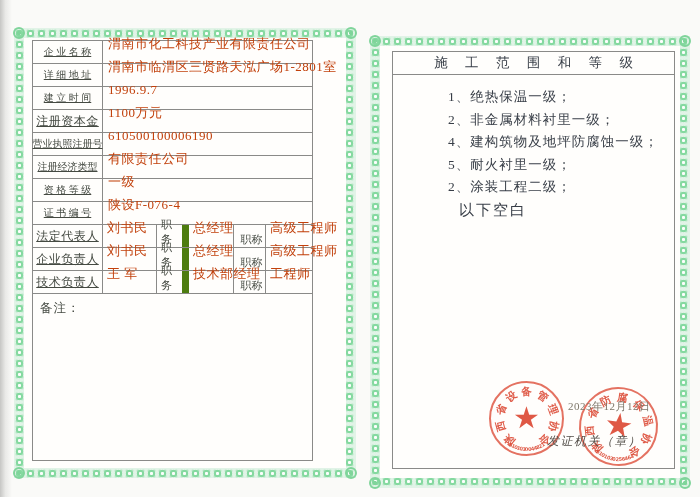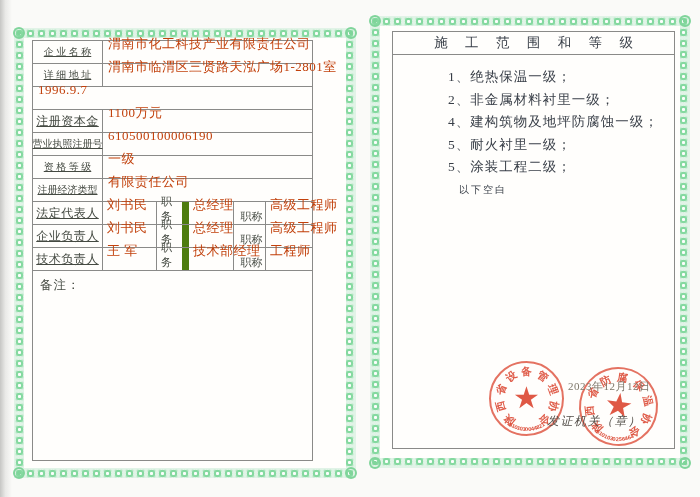--- a/index.html
+++ b/index.html
@@ -17,21 +17,21 @@
     background-color:rgba(160,226,186,0.28);
     background-image:
       radial-gradient(circle at 5.5px 5.5px, rgba(255,255,255,0.95) 0 1.3px, #85d9a0 1.8px 3.4px, rgba(133,217,160,0) 4.1px),
       radial-gradient(circle at 2.75px 2.75px, rgba(133,217,160,0.55) 0 1px, rgba(133,217,160,0) 1.6px);
     background-size:11px 11px,5.5px 5.5px;
   }
   .page::after{ 
     content:"";position:absolute;inset:10px;background:#fffefc;
   }
   .page-left{left:14px;top:28px;width:342px;height:450px;}
-  .page-right{left:370px;top:16px;width:320px;height:452px;}
+  .page-right{left:370px;top:36px;width:320px;height:452px;}
   .inner{position:absolute;inset:11px;z-index:2;}
   .corner{position:absolute;width:12px;height:12px;box-sizing:border-box;z-index:3;
     border:2px solid #7fd49a;border-radius:50%;
     background:radial-gradient(circle,#7fd49a 0 1.8px,rgba(255,255,255,0) 2.4px);}
   .corner.tl{left:-1px;top:-1px}.corner.tr{right:-1px;top:-1px}
   .corner.bl{left:-1px;bottom:-1px}.corner.br{right:-1px;bottom:-1px}
   
   .info-table{position:absolute;left:7px;top:1px;width:281px;height:421px;
     border:1px solid #8a8a88;box-sizing:border-box;background:#fffefc;
     display:flex;flex-direction:column;}
@@ -55,21 +55,21 @@
     font-size:11px;color:#454a42;padding:0 0 3px 0;}
   .remark{flex:1;padding:6px 0 0 7px;font-size:12.5px;color:#454a42;letter-spacing:1px;}
   
   .scope-box{position:absolute;left:11px;top:4px;width:283px;height:418px;
     border:1px solid #8a8a88;box-sizing:border-box;background:#fffefc;}
   .scope-title{height:23px;border-bottom:1px solid #8a8a88;box-sizing:border-box;
     display:flex;align-items:center;justify-content:center;
     font-size:13.5px;color:#383e47;letter-spacing:7px;padding-left:7px;}
   .scope-items{margin-top:11px;padding-left:55px;}
   .scope-item{font-size:13.5px;line-height:22.5px;color:#383e47;letter-spacing:1px;white-space:nowrap;}
-  .below-blank{font-size:10px;line-height:22.5px;color:#383e47;letter-spacing:2px;padding-left:66px;}
+  .below-blank{font-size:15px;line-height:22.5px;color:#383e47;letter-spacing:2px;padding-left:66px;}
   .validity{position:absolute;left:35px;top:296px;font-size:13.5px;color:#383e47;letter-spacing:0.5px;}
   .issue-date{position:absolute;left:187px;top:352px;font-size:11px;color:#7e776a;
     letter-spacing:0.5px;z-index:6;white-space:nowrap;}
   .issuer{position:absolute;left:166px;top:386px;font-size:12px;color:#55504a;
     letter-spacing:1.5px;z-index:6;white-space:nowrap;font-style:italic;}
   
   .seal{position:absolute;border-radius:50%;box-sizing:border-box;z-index:5;
     border:2.5px solid rgba(220,74,54,0.78);mix-blend-mode:multiply;}
   .seal-star{position:absolute;left:50%;top:50%;transform:translate(-50%,-55%);
     color:rgba(220,74,54,0.92);font-family:"DejaVu Sans",sans-serif;}
@@ -100,37 +100,42 @@
 
     <div class="irow">
           <div class="cell-label small">企 业 名 称</div>
           <div class="cell-value"><span class="v">渭南市化工科技产业有限责任公司</span></div>
         </div>
         <div class="irow">
           <div class="cell-label small">详 细 地 址</div>
           <div class="cell-value"><span class="v">渭南市临渭区三贤路天泓广场1-2801室</span></div>
         </div>
         <div class="irow">
+          <div class="cell-label small">建 立 时 间</div>
           <div class="cell-value"><span class="v">1996.9.7</span></div>
         </div>
         <div class="irow">
           <div class="cell-label">注册资本金</div>
           <div class="cell-value"><span class="v">1100万元</span></div>
         </div>
         <div class="irow">
           <div class="cell-label small">营业执照注册号</div>
           <div class="cell-value"><span class="v">610500100006190</span></div>
         </div>
         <div class="irow">
+          <div class="cell-label small">注册经济类型</div>
+          <div class="cell-value"><span class="v">有限责任公司</span></div>
+        </div>
+        <div class="irow">
           <div class="cell-label small">资 格 等 级</div>
           <div class="cell-value"><span class="v">一级</span></div>
         </div>
         <div class="irow">
-          <div class="cell-label small">注册经济类型</div>
-          <div class="cell-value"><span class="v">有限责任公司</span></div>
+          <div class="cell-label small">证 书 编 号</div>
+          <div class="cell-value"><span class="v">陕设F-076-4</span></div>
         </div>
         <div class="prow">
           <div class="cell-label">法定代表人</div>
           <div class="pcell pc-name"><span class="v">刘书民</span></div>
           <div class="pcell pc-dlab">
             <div class="sub-label">职务</div>
           </div>
           <div class="pcell pc-duty"><span class="v">总经理</span></div>
           <div class="pcell pc-tlab">
             <div class="sub-label">职称</div>
@@ -172,21 +177,21 @@
   <div class="corner bl"></div>
   <div class="corner br"></div>
   <div class="inner">
     <div class="scope-box">
       <div class="scope-title">施 工 范 围 和 等 级</div>
       <div class="scope-items" id="scope-items">
           <div class="scope-item">1、绝热保温一级；</div>
           <div class="scope-item">2、非金属材料衬里一级；</div>
           <div class="scope-item">4、建构筑物及地坪防腐蚀一级；</div>
           <div class="scope-item">5、耐火衬里一级；</div>
-          <div class="scope-item">5、涂装工程二级；</div>
+          <div class="scope-item">2、涂装工程二级；</div>
         </div>
       <div class="below-blank">以下空白</div>
     </div>
     <div id="seals">
         <div class="seal seal1">
           <span class="seal-star">★</span>
           <span class="arc-ch" style="transform: rotate(-140deg) translateY(-27px);">陕</span>
           <span class="arc-ch" style="transform: rotate(-105deg) translateY(-27px);">西</span>
           <span class="arc-ch" style="transform: rotate(-70deg) translateY(-27px);">省</span>
           <span class="arc-ch" style="transform: rotate(-35deg) translateY(-27px);">设</span>

